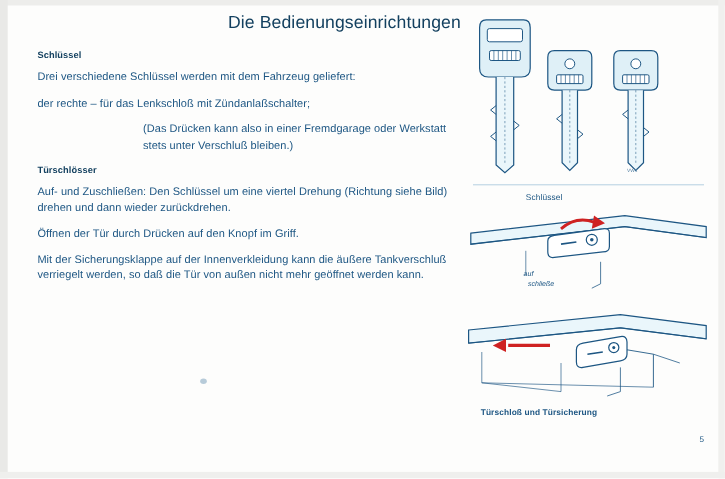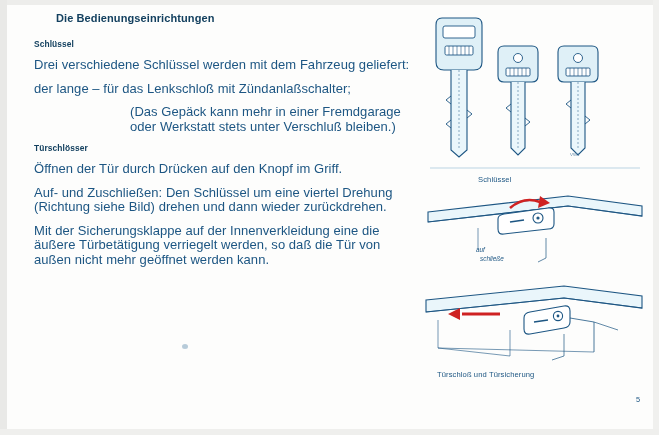--- a/index.html
+++ b/index.html
@@ -47,37 +47,38 @@
 
   
   .text-col {
     position: absolute;
     left: 34px;
     top: 12px;
     width: 385px;
     color: #1c4f7c;
   }
   .doc-title {
-    font-size: 11px;
-    font-weight: bold;
+    font-size: 16px;
+    font-weight: normal;
     color: #13405f;
     letter-spacing: 0.1px;
     margin: 0 0 15px 22px;
+    text-align: right;
   }
   .sec-head {
     font-size: 8.4px;
     font-weight: bold;
     color: #13405f;
     margin: 0 0 9px 0;
     letter-spacing: 0.1px;
   }
   .sec-head.second {
   }
   p.body {
-    font-size: 13px;
+    font-size: 10px;
     line-height: 14.5px;
     margin: 0 0 9px 0;
     color: #1d5683;
     letter-spacing: 0.05px;
   }
   .paren {
     display: block;
     padding-left: 96px;
   }
   .smudge {
@@ -99,21 +100,21 @@
     width: 241px;
     height: 435px;
   }
   .fig-caption {
     position: absolute;
     font-size: 7.6px;
     color: #1d5683;
     letter-spacing: .1px;
   }
   #cap-keys { left: 60px; top: 175px; }
-  #cap-locks { left: 19px; top: 370px; }
+  #cap-locks { left: 19px; top: 370px; font-weight: bold; }
   .fig-note {
     position: absolute;
     font-size: 6.4px;
     font-style: italic;
     color: #1d5683;
   }
   #note-auf { left: 58px; top: 246px; }
   #note-zu  { left: 62px; top: 255px; }
   .tiny-code {
     position: absolute;
@@ -146,28 +147,28 @@
   <div class="scan-edge-right"></div>
   <div class="scan-edge-bottom"></div>
 
   <div class="text-col">
 
     <div class="doc-title">Die Bedienungseinrichtungen</div>
 
     <div class="sec-head">Schlüssel</div>
 
     <p class="body">Drei verschiedene Schlüssel werden mit dem Fahrzeug geliefert:</p>
-    <p class="body">der lange – für das Lenkschloß mit Zündanlaßschalter;</p>
-    <p class="body paren">(Das Gepäck kann mehr in einer Fremdgarage oder Werkstatt stets unter Verschluß bleiben.)</p>
+    <p class="body">der rechte – für das Lenkschloß mit Zündanlaßschalter;</p>
+    <p class="body paren">(Das Drücken kann also in einer Fremdgarage oder Werkstatt stets unter Verschluß bleiben.)</p>
 
     <div class="sec-head second">Türschlösser</div>
 
+    <p class="body">Auf- und Zuschließen: Den Schlüssel um eine viertel Drehung (Richtung siehe Bild) drehen und dann wieder zurückdrehen.</p>
     <p class="body">Öffnen der Tür durch Drücken auf den Knopf im Griff.</p>
-    <p class="body">Auf- und Zuschließen: Den Schlüssel um eine viertel Drehung (Richtung siehe Bild) drehen und dann wieder zurückdrehen.</p>
-    <p class="body">Mit der Sicherungsklappe auf der Innenverkleidung eine die äußere Türbetätigung verriegelt werden, so daß die Tür von außen nicht mehr geöffnet werden kann.</p>
+    <p class="body">Mit der Sicherungsklappe auf der Innenverkleidung kann die äußere Tankverschluß verriegelt werden, so daß die Tür von außen nicht mehr geöffnet werden kann.</p>
   </div>
 
   <div class="smudge"></div>
 
   <div class="fig-col">
 
     <svg class="fig-svg" width="241" height="435" viewBox="0 0 241 435">
       <g fill="none" stroke="#1d5683" stroke-width="1.1">
 
         <g>

